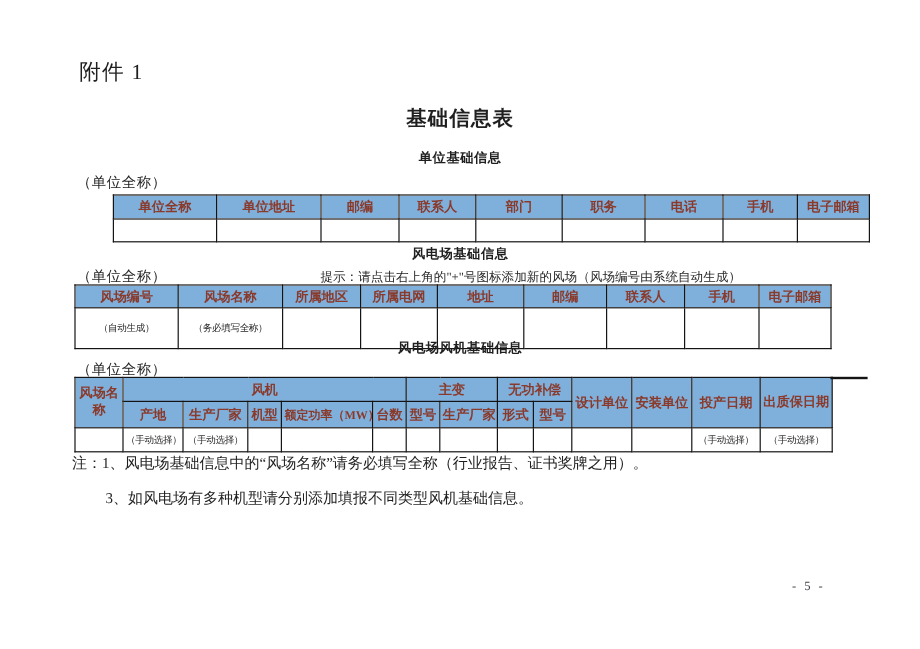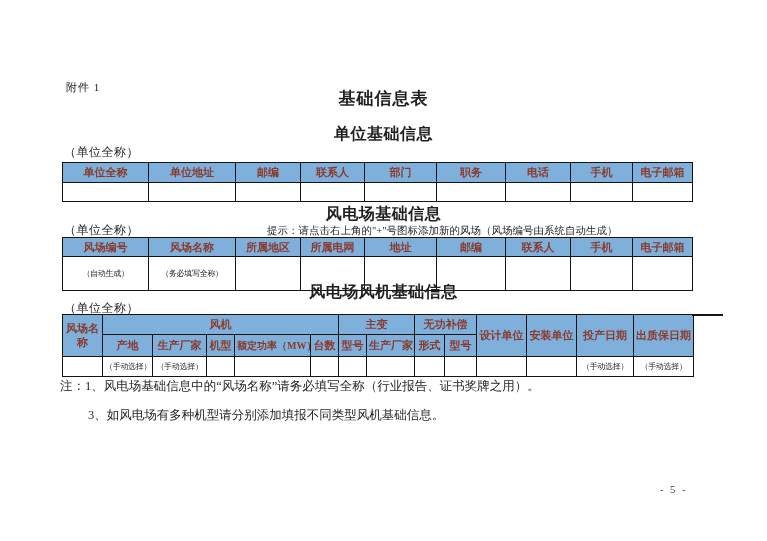--- a/index.html
+++ b/index.html
@@ -11,42 +11,42 @@
   html,body{margin:0;padding:0;background:#ffffff;}
   #canvas{
     position:relative;
     width:767px;height:541px;
     background:#ffffff;
     overflow:hidden;
     font-family:"Liberation Serif","DejaVu Serif",serif;
     color:var(--text);
   }
   .abs{position:absolute;}
-  .attachment{left:66px;top:80px;font-size:11px;letter-spacing:1px;}
+  .attachment{left:66px;top:48px;font-size:18px;letter-spacing:1px;}
   .doc-title{left:0;top:87px;width:767px;text-align:center;font-size:17px;font-weight:bold;letter-spacing:1px;}
-  .sec-heading{left:0;width:767px;text-align:center;font-size:16px;font-weight:bold;letter-spacing:0.5px;}
+  .sec-heading{left:0;width:767px;text-align:center;font-size:11px;font-weight:bold;letter-spacing:0.5px;}
   .unit-label{font-size:12px;letter-spacing:0.5px;}
   .hint{left:267px;top:224px;font-size:10.5px;white-space:nowrap;color:#262626;}
   table{border-collapse:collapse;table-layout:fixed;}
   td{
     border:1px solid var(--border);
     overflow:hidden;white-space:nowrap;
     text-align:center;vertical-align:middle;
     padding:0 2px;font-size:11px;
   }
   tr.hdr td{
     background:var(--table-header-bg);
     color:var(--table-header-text);
     font-weight:bold;
   }
   tr.h20{height:20px;} tr.h19{height:19px;} tr.h21{height:34px;} tr.h22{height:22px;}
   td.wrap{white-space:normal;line-height:1.25;}
   td.small{font-size:8px;letter-spacing:-0.3px;color:#262626;font-weight:normal;}
   td.tiny-h{font-size:10px;}
-  .t1{left:62px;top:162px;} .t1 table{width:630px;}
+  .t1{left:62px;top:162px;} .t1 table{width:630px;margin-left:32px;}
   .t2{left:62px;top:237px;} .t2 table{width:630px;border-radius:16px;}
   .t3{left:62px;top:314px;} .t3 table{width:631px;}
   .overhang{left:692px;top:314px;width:31px;height:2px;background:var(--border);}
   .notes{left:60px;top:378px;width:660px;font-size:12.5px;line-height:17px;}
   .notes .n1{margin-bottom:12px;}
   .notes .n2{padding-left:28px;margin-bottom:9px;}
   .notes .n3{padding-left:52px;margin-bottom:5px;}
   .notes .n4{padding-left:28px;}
   .page-num{left:660px;top:484px;font-size:10.5px;color:#3c3c44;letter-spacing:2px;}
 </style>

